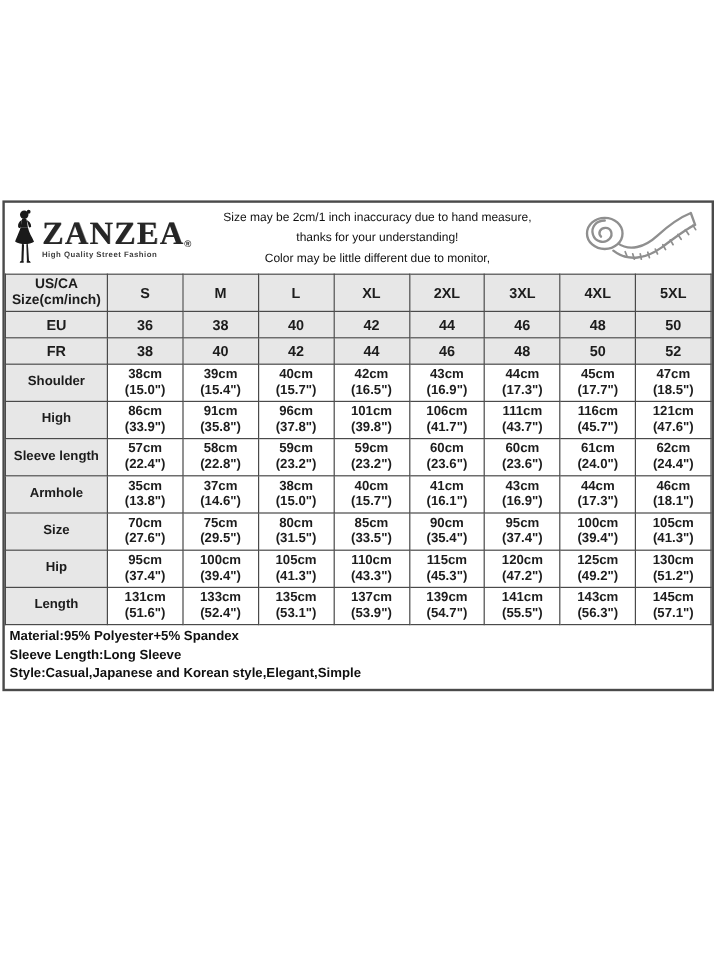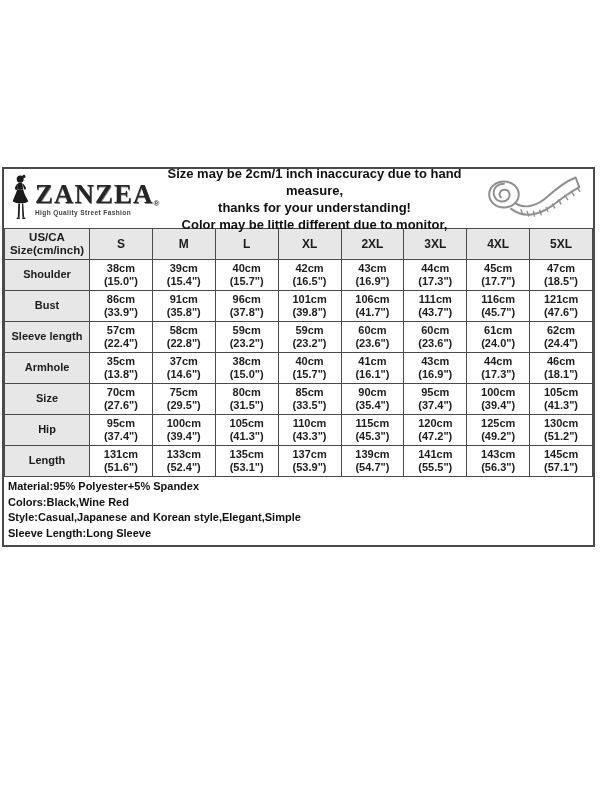--- a/index.html
+++ b/index.html
@@ -21,21 +21,21 @@
   .logo-block{width:150px;display:flex;align-items:center;padding-left:5px;box-sizing:border-box;}
   .logo-figure{flex:0 0 auto;width:24px;height:54px;margin-right:2px;}
   .logo-text{display:flex;flex-direction:column;line-height:1;}
   .logo-name-row{display:flex;align-items:flex-end;}
   .logo-name{
     font-family:"Liberation Serif", serif;font-weight:bold;font-size:27px;
     letter-spacing:1px;color:#262626;text-shadow:0.5px 0.5px 0 #8a8a8a;
   }
   .logo-reg{font-size:8px;font-weight:bold;margin-top:1px;color:#262626;}
   .logo-tagline{font-size:6.5px;letter-spacing:0.4px;color:#3d3d3d;margin-top:2px;white-space:nowrap;font-weight:bold;}
-  .notice-block{flex:1;text-align:center;font-weight:bold;font-size:13px;line-height:17px;color:#101010;}
+  .notice-block{flex:1;text-align:center;font-weight:normal;font-size:10px;line-height:17px;color:#101010;}
   .tape-block{width:118px;display:flex;align-items:center;justify-content:center;}
   .tape-block svg{width:106px;height:52px;}
   
   table{width:100%;border-collapse:collapse;table-layout:fixed;}
   th,td{
     border:1px solid var(--border);text-align:center;vertical-align:middle;
     font-weight:bold;color:var(--text);padding:0;overflow:hidden;
   }
   .gray{background:var(--cell-gray);}
   .corner{width:84px;font-size:11.5px;line-height:13px;height:30px;}
@@ -107,20 +107,42 @@
             <th class="gray">M</th>
             <th class="gray">L</th>
             <th class="gray">XL</th>
             <th class="gray">2XL</th>
             <th class="gray">3XL</th>
             <th class="gray">4XL</th>
             <th class="gray">5XL</th>
           </tr>
       </thead>
       <tbody id="table-body">
+          <tr class="region">
+            <td class="gray row-label">EU</td>
+            <td class="gray">36</td>
+            <td class="gray">38</td>
+            <td class="gray">40</td>
+            <td class="gray">42</td>
+            <td class="gray">44</td>
+            <td class="gray">46</td>
+            <td class="gray">48</td>
+            <td class="gray">50</td>
+          </tr>
+          <tr class="region">
+            <td class="gray row-label">FR</td>
+            <td class="gray">38</td>
+            <td class="gray">40</td>
+            <td class="gray">42</td>
+            <td class="gray">44</td>
+            <td class="gray">46</td>
+            <td class="gray">48</td>
+            <td class="gray">50</td>
+            <td class="gray">52</td>
+          </tr>
           <tr class="measure">
             <td class="gray row-label">Shoulder</td>
             <td>
               <span class="cm-line">38cm</span>
               <span class="inch-line">(15.0")</span>
             </td>
             <td>
               <span class="cm-line">39cm</span>
               <span class="inch-line">(15.4")</span>
             </td>
@@ -143,21 +165,21 @@
             <td>
               <span class="cm-line">45cm</span>
               <span class="inch-line">(17.7")</span>
             </td>
             <td>
               <span class="cm-line">47cm</span>
               <span class="inch-line">(18.5")</span>
             </td>
           </tr>
           <tr class="measure">
-            <td class="gray row-label">Bust</td>
+            <td class="gray row-label">High</td>
             <td>
               <span class="cm-line">86cm</span>
               <span class="inch-line">(33.9")</span>
             </td>
             <td>
               <span class="cm-line">91cm</span>
               <span class="inch-line">(35.8")</span>
             </td>
             <td>
               <span class="cm-line">96cm</span>
@@ -357,19 +379,18 @@
             <td>
               <span class="cm-line">145cm</span>
               <span class="inch-line">(57.1")</span>
             </td>
           </tr>
         </tbody>
     </table>
 
     <div class="notes" id="notes">
         <div>Material:95% Polyester+5% Spandex</div>
-        <div>Colors:Black,Wine Red</div>
+        <div>Sleeve Length:Long Sleeve</div>
         <div>Style:Casual,Japanese and Korean style,Elegant,Simple</div>
-        <div>Sleeve Length:Long Sleeve</div>
       </div>
 
   </div>
 </div>
 
 </body></html>

